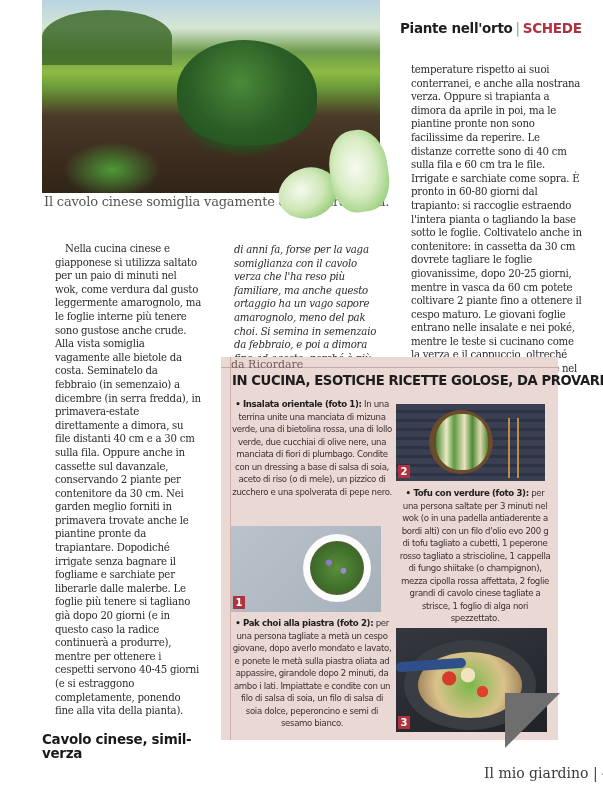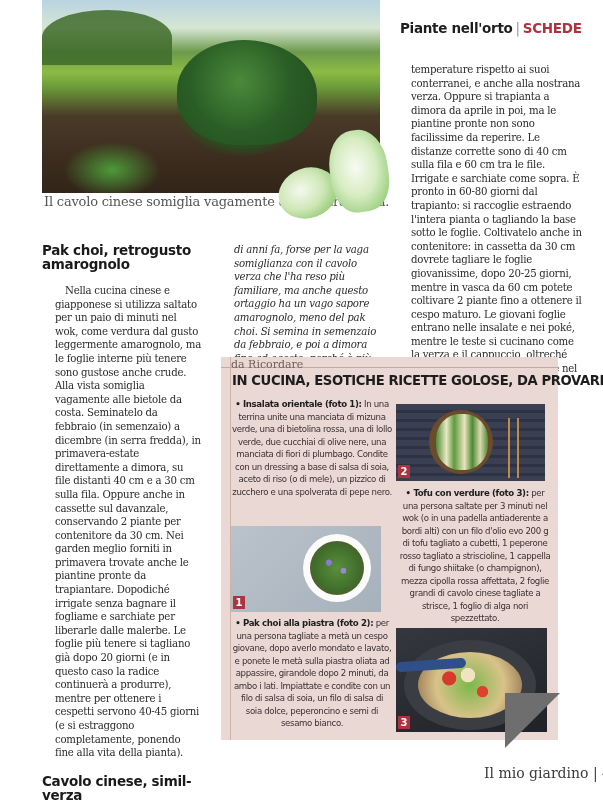--- a/index.html
+++ b/index.html
@@ -70,21 +70,20 @@
 <div class="abs section-head">
   <span>Piante nell'orto</span><span class="sep">|</span><span class="cat">SCHEDE</span>
 </div>
 
 <div class="abs col" style="left:398px;top:50px;width:198px;">
   <p>temperature rispetto ai suoi conterranei, e anche alla nostrana verza. Oppure si trapianta a dimora da aprile in poi, ma le piantine pronte non sono facilissime da reperire. Le distanze corrette sono di 40 cm sulla fila e 60 cm tra le file. Irrigate e sarchiate come sopra. È pronto in 60-80 giorni dal trapianto: si raccoglie estraendo l'intera pianta o tagliando la base sotto le foglie. Coltivatelo anche in contenitore: in cassetta da 30 cm dovrete tagliare le foglie giovanissime, dopo 20-25 giorni, mentre in vasca da 60 cm potete coltivare 2 piante fino a ottenere il cespo maturo. Le giovani foglie entrano nelle insalate e nei poké, mentre le teste si cucinano come la verza e il cappuccio, oltreché tagliate a striscioline e saltate nel wok.</p>
   <span class="end-mark">✱</span>
 </div>
 
 <div class="abs col" style="left:42px;top:229px;width:172px;">
-  <h3>Pak choi, retrogusto amarognolo</h3>
   <p class="ind">Nella cucina cinese e giapponese si utilizza saltato per un paio di minuti nel wok, come verdura dal gusto leggermente amarognolo, ma le foglie interne più tenere sono gustose anche crude. Alla vista somiglia vagamente alle bietole da costa. Seminatelo da febbraio (in semenzaio) a dicembre (in serra fredda), in primavera-estate direttamente a dimora, su file distanti 40 cm e a 30 cm sulla fila. Oppure anche in cassette sul davanzale, conservando 2 piante per contenitore da 30 cm. Nei garden meglio forniti in primavera trovate anche le piantine pronte da trapiantare. Dopodiché irrigate senza bagnare il fogliame e sarchiate per liberarle dalle malerbe. Le foglie più tenere si tagliano già dopo 20 giorni (e in questo caso la radice continuerà a produrre), mentre per ottenere i cespetti servono 40-45 giorni (e si estraggono completamente, ponendo fine alla vita della pianta).</p>
   <h3>Cavolo cinese, simil-verza</h3>
 
 </div>
 
 <div class="abs col" style="left:221px;top:230px;width:172px;font-style:italic;">
   <p>di anni fa, forse per la vaga somiglianza con il cavolo verza che l'ha reso più familiare, ma anche questo ortaggio ha un vago sapore amarognolo, meno del pak choi. Si semina in semenzaio da febbraio, e poi a dimora fino ad agosto, perché è più sensibile alle basse</p>
 </div>
 
 <div class="abs box"></div>

